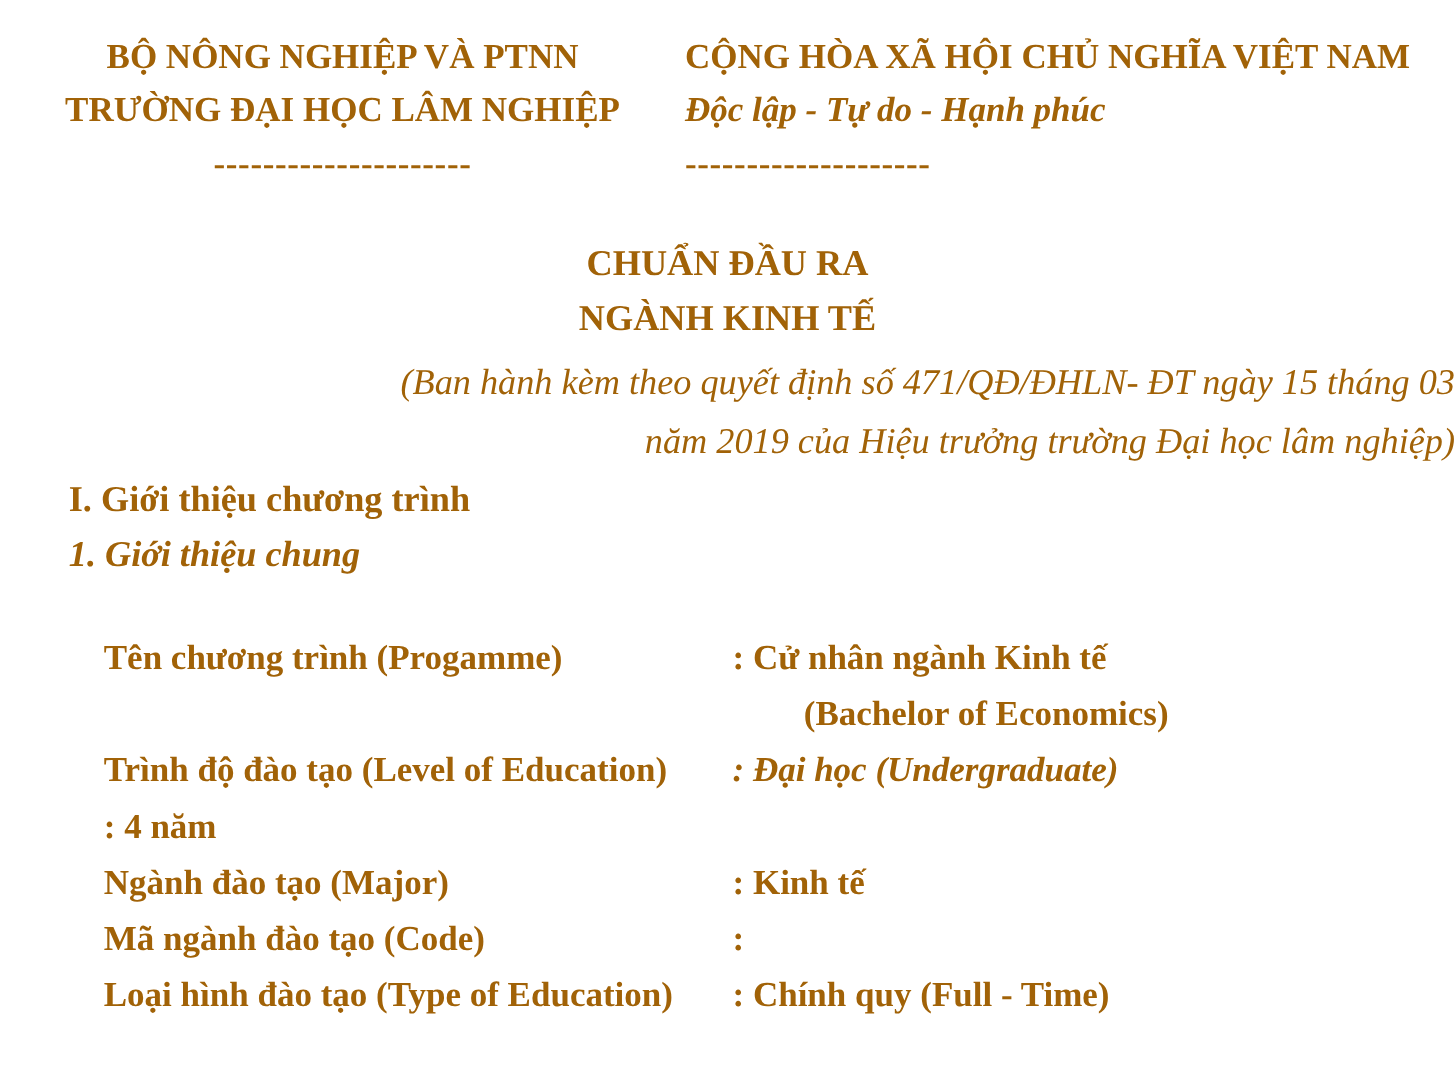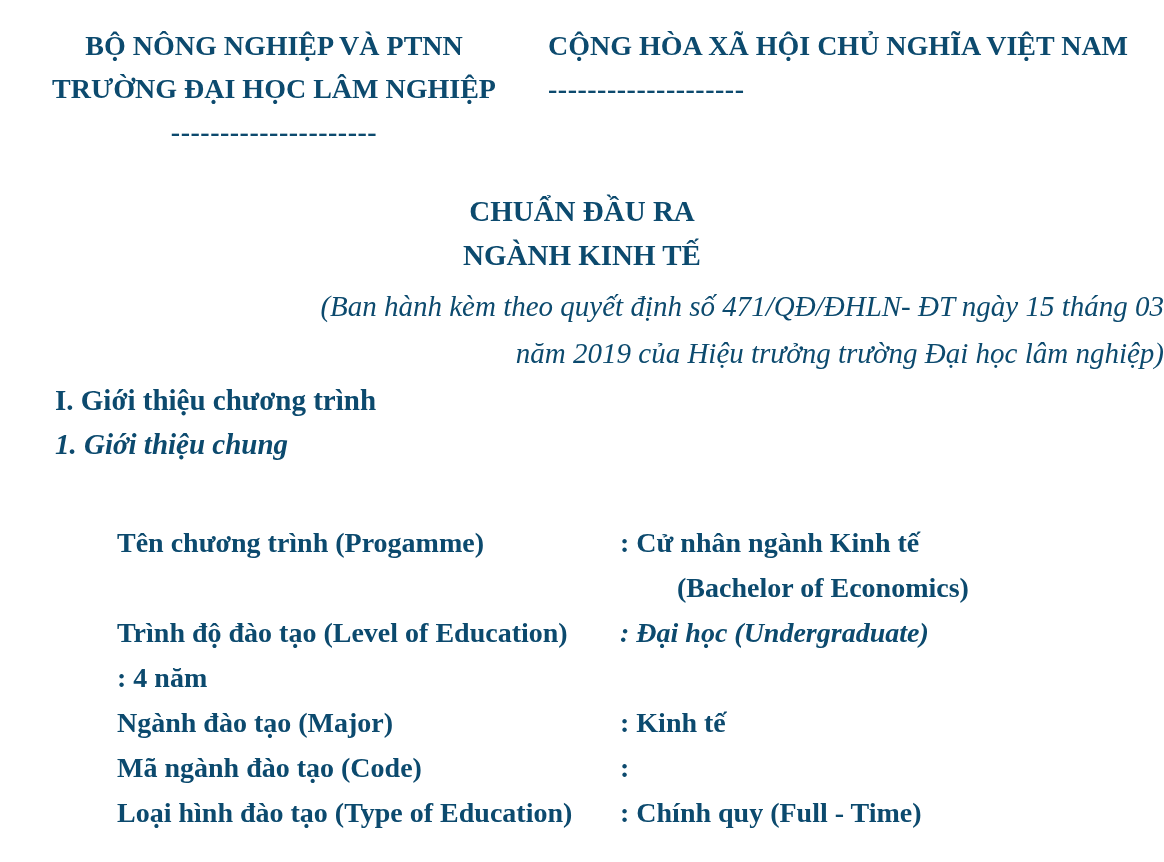--- a/index.html
+++ b/index.html
@@ -5,21 +5,21 @@
   html, body {
     margin: 0;
     padding: 0;
     background: #ffffff;
   }
   .page {
     position: relative;
     width: 1164px;
     height: 862px;
     background: #ffffff;
-    color: #0c4a6e;
+    color: #a16207;
     font-family: "Liberation Serif", "DejaVu Serif", serif;
     overflow: hidden;
   }
   
   .header {
     display: flex;
     padding-top: 24px;
   }
   .header-left {
     width: 548px;
@@ -78,22 +78,22 @@
     font-size: 29px;
     font-weight: bold;
   }
   .section-h2 {
     font-size: 29px;
     font-weight: bold;
     font-style: italic;
   }
   
   .fields {
-    margin-top: 54px;
-    padding-left: 117px;
+    margin-top: 38px;
+    padding-left: 83px;
     line-height: 45px;
     font-size: 28px;
     font-weight: bold;
   }
   .field-row {
     display: flex;
   }
   .field-label {
     width: 503px;
     flex-shrink: 0;
@@ -116,20 +116,21 @@
 <div class="page">
 
   <div class="header">
     <div class="header-left">
       <div class="hdr-line">BỘ NÔNG NGHIỆP VÀ PTNN</div>
       <div class="hdr-line">TRƯỜNG ĐẠI HỌC LÂM NGHIỆP</div>
       <div class="hdr-divider">---------------------</div>
     </div>
     <div class="header-right">
       <div class="hdr-line">CỘNG HÒA XÃ HỘI CHỦ NGHĨA VIỆT NAM</div>
+      <div class="hdr-motto">Độc lập - Tự do - Hạnh phúc</div>
       <div class="hdr-divider">--------------------</div>
     </div>
   </div>
 
   <div class="title-block">
     <div class="title-line">CHUẨN ĐẦU RA</div>
     <div class="title-line">NGÀNH KINH TẾ</div>
   </div>
 
   <div class="decree-block">

